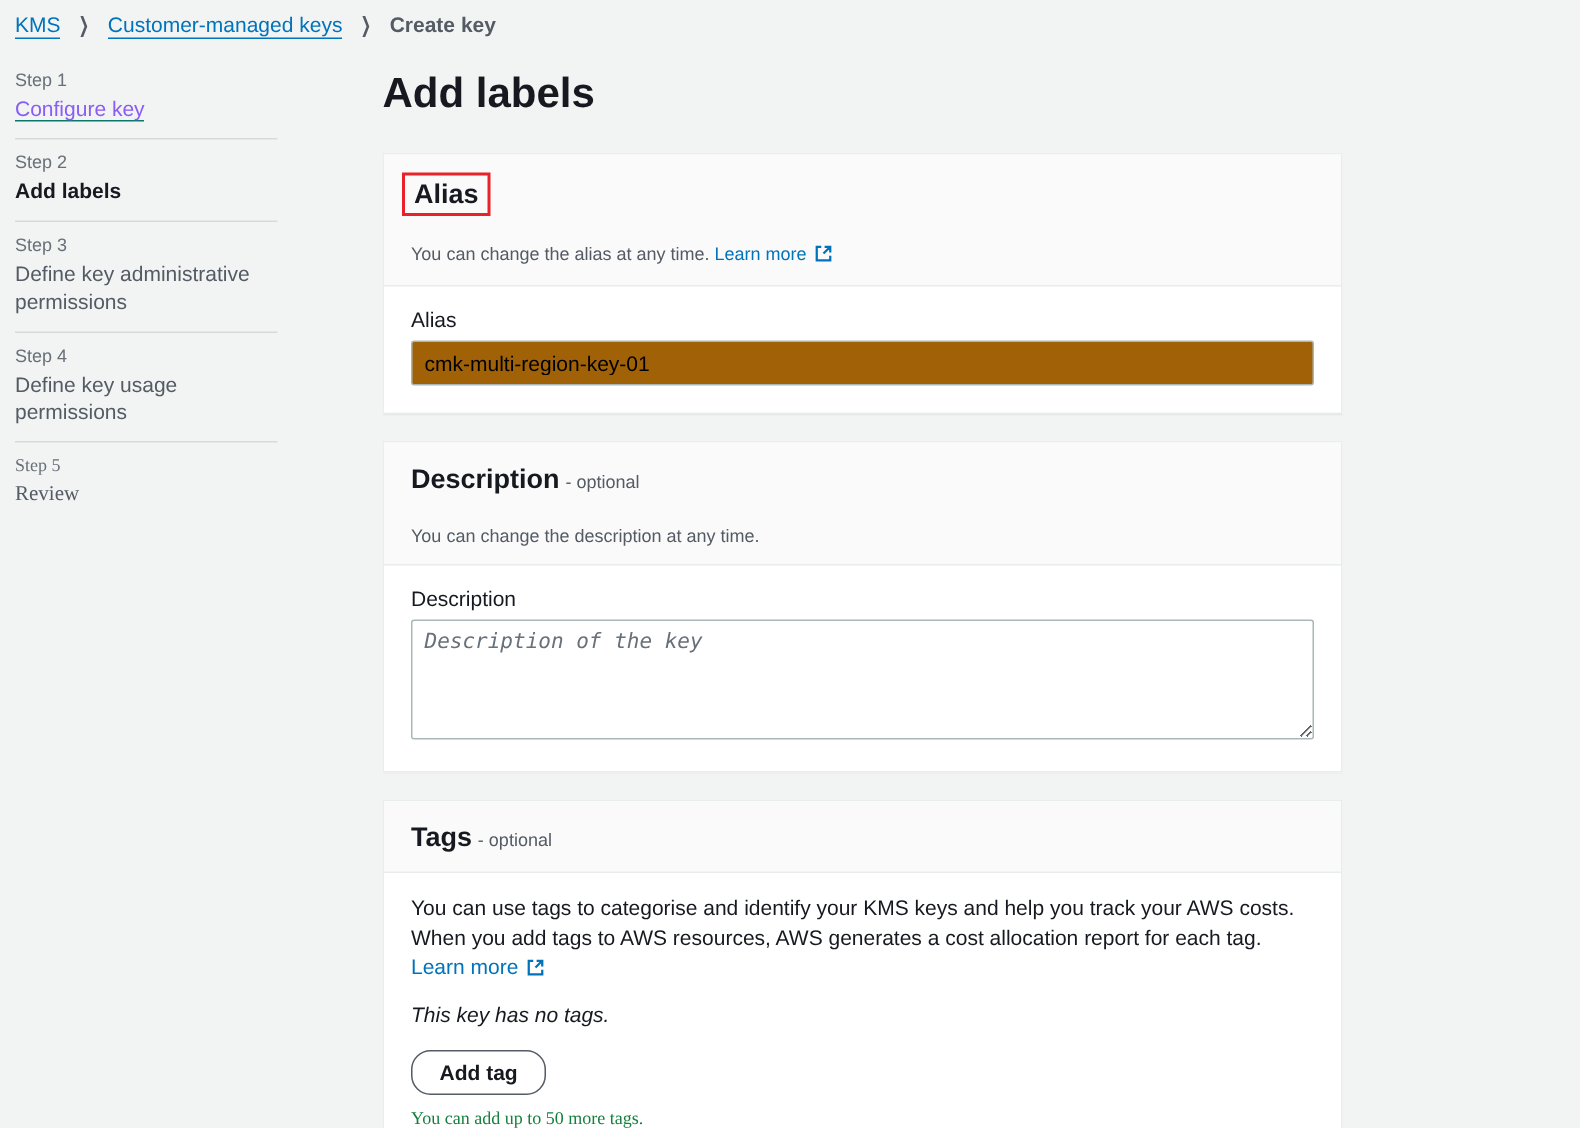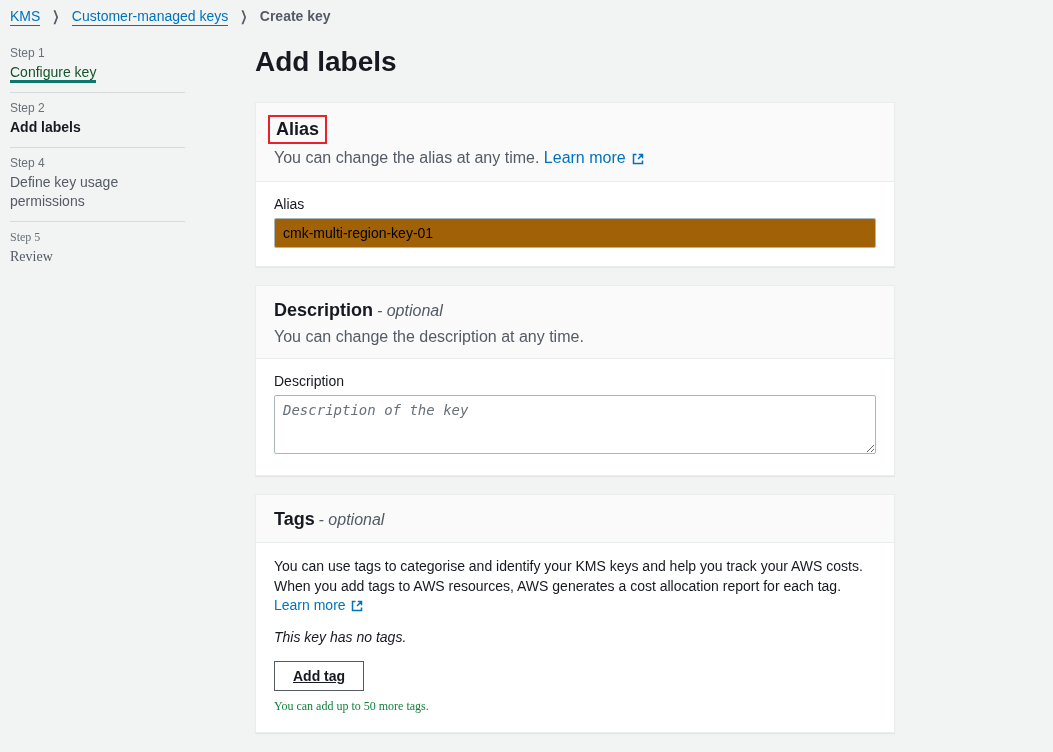--- a/index.html
+++ b/index.html
@@ -9,40 +9,40 @@
     .breadcrumb a { color: #0073bb; text-decoration: none; cursor: pointer; margin-top: 24px; }
     .breadcrumb a.underline { border-bottom: 1px solid #0073bb; padding-bottom: 1px; }
     .breadcrumb .sep { display:inline-block; margin: 0 6px; color: #545b64; transform: scaleX(0.6); }
     .breadcrumb .current { color: #545b64; font-weight: 700; }
     .layout { display: flex; align-items: flex-start; padding: 10px 0 0 10px; }
     .sidebar { width: 185px; flex-shrink: 0; padding-right: 10px; }
     .step { border-bottom: 1px solid #d5dbdb; padding: 8px 0 11px 0; }
     .step:last-child { border-bottom: none; font-family: Liberation Serif, serif; }
     .step-num { font-size: 12px; color: #687078; margin-bottom: 3px; }
     .step-label { font-size: 14px; color: #545b64; line-height: 1.3; }
-    .step-label.link { color: #14532d; border-bottom: 3px solid #0f766e; display:inline; cursor:pointer;margin-top:39px; }
+    .step-label.link { color: #8b5cf6; border-bottom: 1px solid #0f766e; display:inline; cursor:pointer;margin-top:39px; }
     .step-label.active { color: #16191f; font-weight: 700; }
     .main { flex: 1; padding: 0 60px 0 60px; max-width: 760px; }
     h1.page-title { font-size: 28px; font-weight: 700; margin: 8px 0 24px 0; }
     .panel { background: #fff; border: 1px solid #eaeded; box-shadow: 0 1px 1px rgba(0,0,0,0.05); margin-bottom: 18px; }
     .panel-header { padding: 14px 18px 12px 18px; background: #fafafa; border-bottom: 1px solid #eaeded; }
     .panel-header h2 { font-size: 18px; font-weight: 700; display:inline; }
-    .optional { font-style: italic; font-weight: 400; color: #545b64; font-size: 16px; }
-    .panel-sub { font-size: 16px; color: #545b64; margin-top: 7px; }
+    .optional { font-weight: 400; color: #545b64; font-size: 12px; }
+    .panel-sub { font-size: 12px; color: #545b64; margin-top: 20px; }
     .panel-body { padding: 14px 18px 18px 18px; }
     label.field-label { display:block; font-size: 14px; color: #16191f; margin-bottom: 6px; }
     input[type="text"] { width: 100%; padding: 6px 8px; border: 1px solid #aab7b8; border-radius: 2px; font-size: 14px; background:#a16207; }
-    textarea { width: 100%; padding: 6px 8px; border: 1px solid #aab7b8; border-radius: 2px; font-size: 14px; font-style: italic; color: #c2410c; background:#fff; resize: both; height: 59px; }
+    textarea { width: 100%; padding: 6px 8px; border: 1px solid #aab7b8; border-radius: 2px; font-size: 14px; font-style: italic; color: #c2410c; background:#fff; resize: both; height: 80px; }
     textarea::placeholder { color: #687078; font-style: italic; }
     .link-text { color: #0073bb; text-decoration: none; cursor:pointer; }
     .ext-icon { display:inline-block; vertical-align: -2px; margin-left: 2px; }
     .alias-highlight { border: 2px solid #e8222a; padding: 2px 6px; display:inline-block; margin: -2px -6px; }
     .tags-body p { font-size: 14px; color: #16191f; line-height:1.4; }
     .tags-no { color: #545b64; margin: 10px 0 14px 0; font-size:14px;font-style:italic; }
-    .btn { border: 1px solid #545b64; background: #fff; color: #16191f; font-weight: 700; padding: 6px 18px; border-radius: 0; cursor: pointer; font-size: 14px; text-decoration: underline; }
+    .btn { border: 1px solid #545b64; background: #fff; color: #16191f; font-weight: 700; padding: 6px 18px; border-radius: 13px; cursor: pointer; font-size: 14px; }
     .btn-primary { background: #ff9900; border: 1px solid #ec7211; color: #16191f; }
     .btn-link { border: none; background: transparent; color: #545b64; font-weight: 700; padding: 6px 18px; cursor:pointer; font-size:14px; }
     .buttons { display:flex; justify-content:flex-end; align-items:center; gap: 8px; padding: 6px 60px 0 0; }
     .tag-limit { font-size: 12px; color: #15803d; margin-top: 8px; font-family: Liberation Serif, serif; }
   </style>
 </head>
 <body>
 
 <div class="page">
   <div class="breadcrumb">
@@ -55,20 +55,24 @@
 
   <div class="layout">
     <div class="sidebar">
       <div class="step">
         <div class="step-num">Step 1</div>
         <span class="step-label link">Configure key</span>
       </div>
       <div class="step">
         <div class="step-num">Step 2</div>
         <div class="step-label active">Add labels</div>
+      </div>
+      <div class="step">
+        <div class="step-num">Step 3</div>
+        <div class="step-label">Define key administrative permissions</div>
       </div>
       <div class="step">
         <div class="step-num">Step 4</div>
         <div class="step-label">Define key usage permissions</div>
       </div>
       <div class="step">
         <div class="step-num">Step 5</div>
         <div class="step-label">Review</div>
       </div>
     </div>

